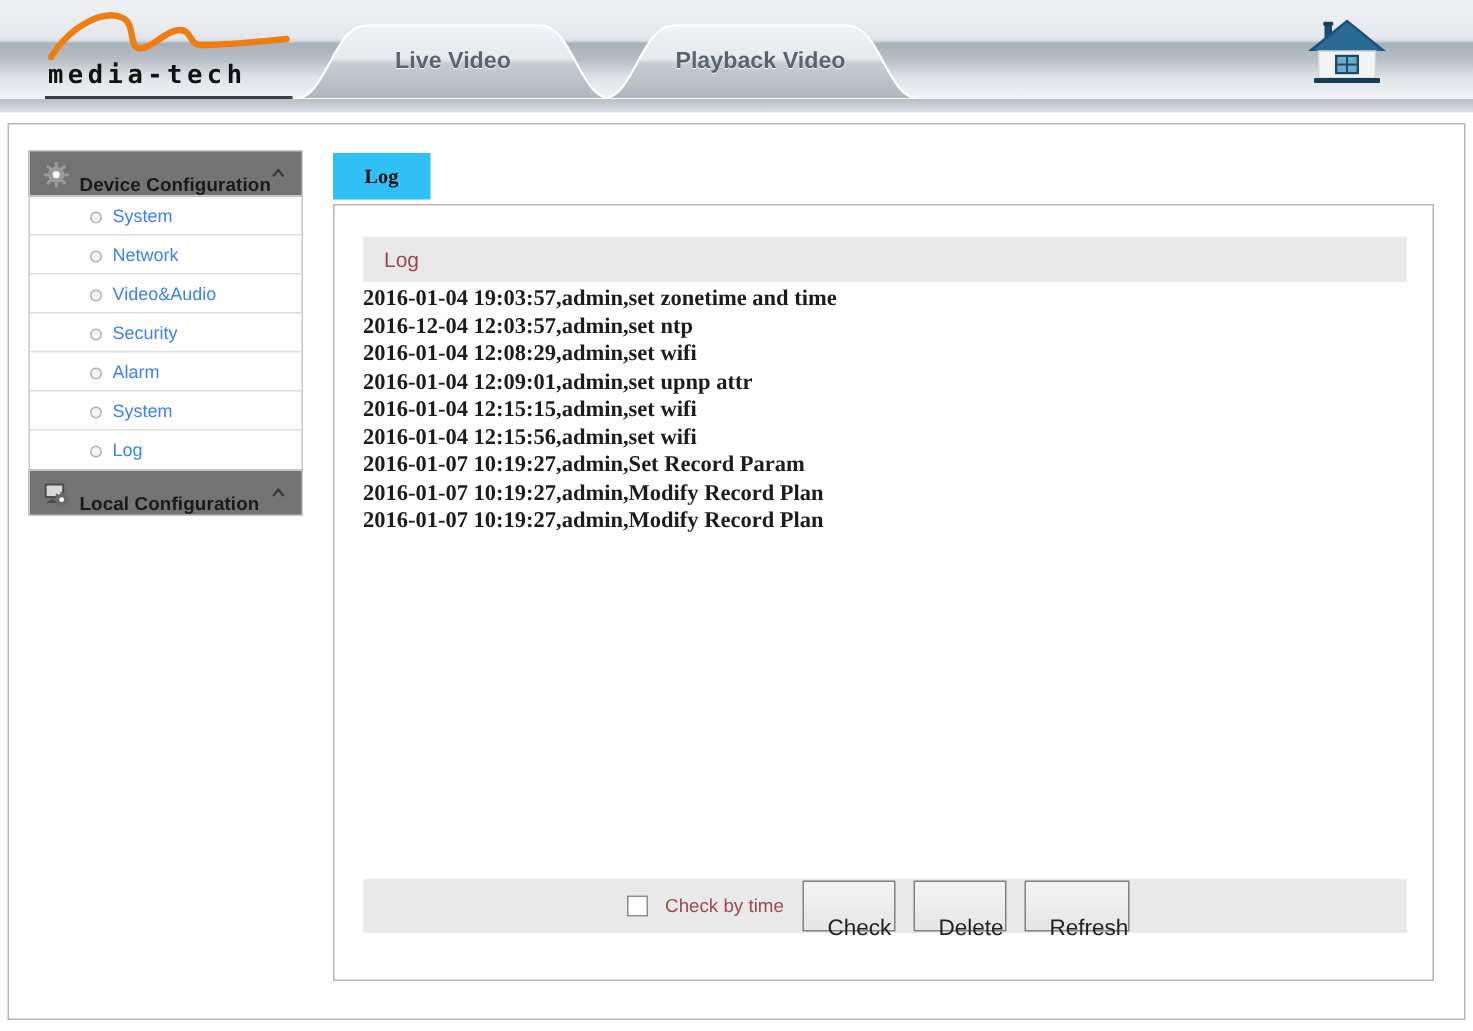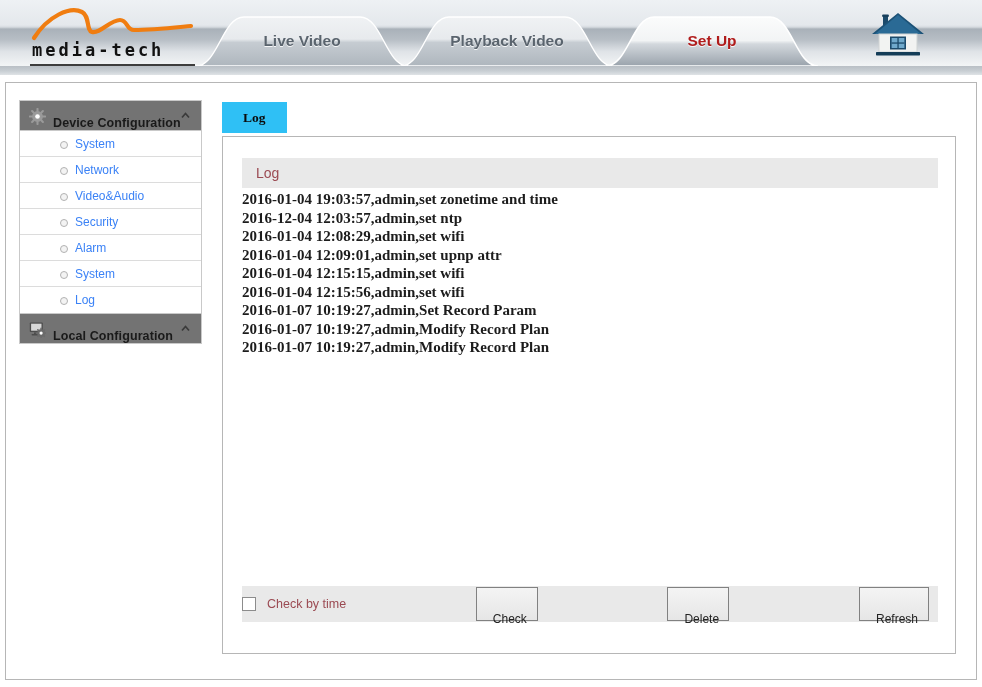--- a/index.html
+++ b/index.html
@@ -228,21 +228,21 @@
   }
   .log-line { white-space: pre; font-weight: bold; }
 
   .log-footer {
     position: absolute;
     left: 19px; bottom: 31px;
     width: 696px; height: 36px;
     background: #e9e9e9;
     display: flex;
     align-items: center;
-    justify-content: space-between;
+    justify-content: center;
   }
   .chk-wrap {
     display: flex;
     align-items: center;
     cursor: pointer;
     margin-right: 12px;
   }
   .chkbox {
     width: 14px; height: 14px;
     border: 1px solid #8c8c8c;
@@ -253,21 +253,21 @@
     margin-left: 11px;
     font-size: 12.5px;
     color: #9b4a52;
   }
   .act-btn {
     width: 62px; height: 32px;
     margin-right: 12px;
     border: 1px solid #818181;
     background: linear-gradient(to bottom, #f4f4f4 0%, #e6e6e6 100%);
     color: #222222;
-    font-size: 12px;
+    font-size: 15px;
     font-family: "Liberation Sans", sans-serif;
     cursor: pointer;
     line-height: 30px;
     text-align: center;
     padding: 16px;
   }
   .act-btn.wide { width: 70px; }
   .act-btn:last-child { margin-right: 9px; }
 </style>
 </head>
@@ -303,34 +303,20 @@
               <stop offset="45%" stop-color="#e7eaed"></stop>
               <stop offset="52%" stop-color="#c6ccd2"></stop>
               <stop offset="100%" stop-color="#aeb6bd"></stop>
             </linearGradient>
           </defs>
           <path d="M0 53 C22 53, 26 4, 48 4 L164 4 C186 4, 190 53, 212 53 Z" fill="url(#tgInactive)" stroke="#ffffff" stroke-width="1.4"></path>
         </svg>
         <div class="tab-label">Live Video</div>
       </div>
 
-      <div class="tab tab-setup active">
-        <svg class="tab-shape" viewBox="0 0 212 53" preserveAspectRatio="none">
-          <defs>
-            <linearGradient id="tgActive" x1="0" y1="0" x2="0" y2="1">
-              <stop offset="0%" stop-color="#fbfcfc"></stop>
-              <stop offset="48%" stop-color="#f2f4f5"></stop>
-              <stop offset="55%" stop-color="#d3d8dd"></stop>
-              <stop offset="100%" stop-color="#9aa3ac"></stop>
-            </linearGradient>
-          </defs>
-          <path d="M0 53 C22 53, 26 4, 48 4 L164 4 C186 4, 190 53, 212 53 Z" fill="url(#tgActive)" stroke="#ffffff" stroke-width="1.6"></path>
-        </svg>
-        <div class="tab-label">Set Up</div>
-      </div>
 
     </div>
 
     <svg class="home-icon" viewBox="0 0 58 50">
       <rect x="14" y="6" width="5" height="11" fill="#1b4a6b"></rect>
       <rect x="13.2" y="4.5" width="6.6" height="2.6" rx="0.8" fill="#173f5c"></rect>
       <path d="M29 3 L55 24 L50 24 L29 8.6 L8 24 L3 24 Z" fill="#1c5277"></path>
       <path d="M29 5 L52 24 L6 24 Z" fill="#2a6a95"></path>
       <rect x="10" y="24" width="38" height="18" fill="#f2f3f2"></rect>
       <rect x="10" y="24" width="38" height="18" fill="none" stroke="#cfd3d4" stroke-width="1"></rect>

